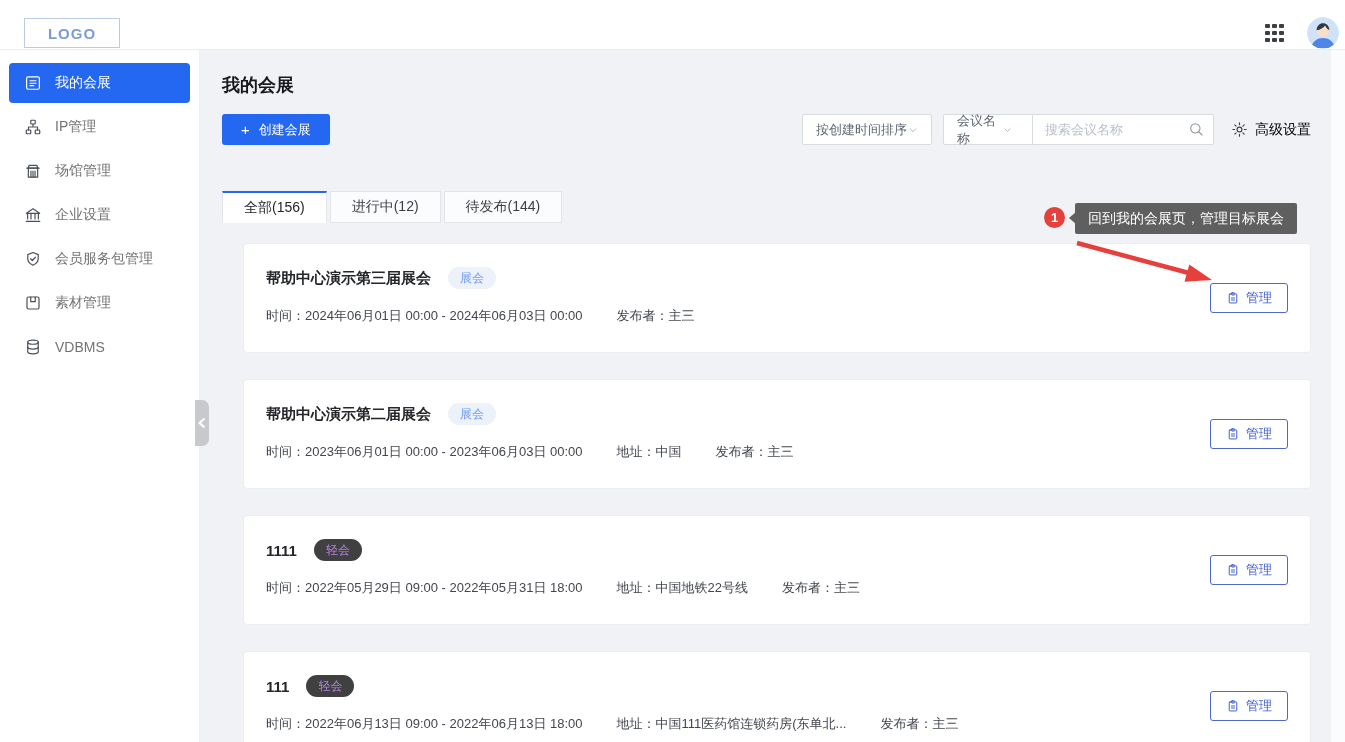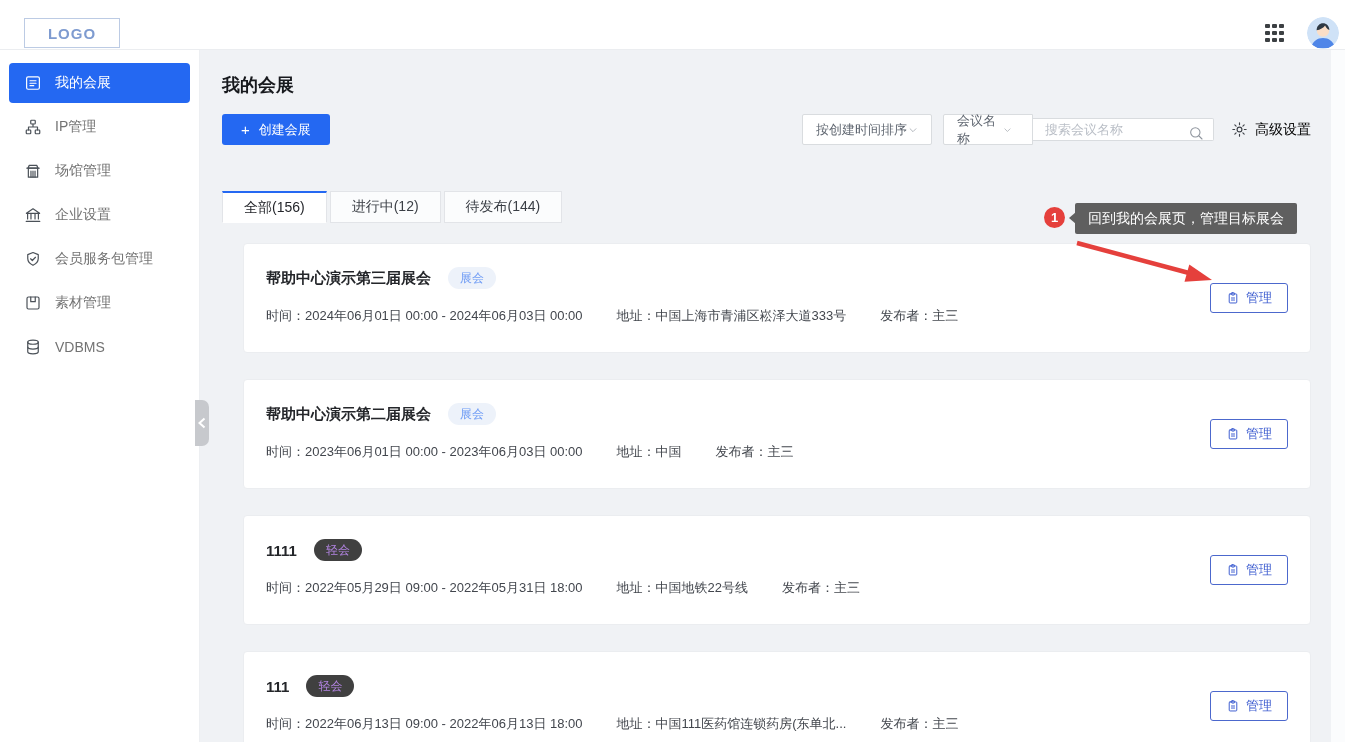--- a/index.html
+++ b/index.html
@@ -62,21 +62,21 @@
   .filters { display: flex; align-items: center; }
   .select-box {
     height: 31px; background: #fff; border: 1px solid #d9dcdf; border-radius: 2px;
     display: flex; align-items: center; color: #5f6670; font-size: 13px; cursor: pointer;
   }
   .sort-select { width: 130px; justify-content: space-between; padding: 0 13px; margin-right: 11px; }
   .field-select { width: 90px; justify-content: space-between; padding: 0 20px 0 13px; border-radius: 2px 0 0 2px; }
   .chev { width: 10px; height: 10px; stroke: #9aa0a8; fill: none; stroke-width: 1.8; stroke-linecap: round; stroke-linejoin: round; }
   .search-wrap { position: relative; margin-right: 17px; }
   .search-input {
-    width: 181px; height: 23px; border: 1px solid #d9dcdf; border-left: none; border-radius: 0 2px 2px 0;
+    width: 181px; height: 31px; border: 1px solid #d9dcdf; border-left: none; border-radius: 0 2px 2px 0;
     padding: 0 32px 0 12px; font-size: 13px; color: #333; outline: none; background: #fff;
     font-family: inherit;
   }
   .search-input::placeholder { color: #b9bec6; }
   .search-ic { position: absolute; right: 10px; top: 7px; width: 16px; height: 16px; stroke: #8f959e; fill: none; stroke-width: 1.6; stroke-linecap: round; cursor: pointer; }
   .adv { display: flex; align-items: center; gap: 7px; color: #000000; font-size: 14px; cursor: pointer; }
   .gear { width: 17px; height: 17px; stroke: #3c4046; fill: none; stroke-width: 1.6; stroke-linecap: round; }
 
   
   .tabs { display: flex; margin-top: 46px; }
@@ -294,21 +294,20 @@
 
     <div class="card-list">
 
       <section class="card">
         <div class="card-title-row">
           <span class="card-title">帮助中心演示第三届展会</span>
           <span class="badge" data-type="blue">展会</span>
         </div>
         <div class="card-meta">
           <span class="meta-item"><span>时间：</span><span>2024年06月01日 00:00 - 2024年06月03日 00:00</span></span>
-          <span class="meta-item"><span>地址：</span><span>中国上海市青浦区崧泽大道333号</span></span>
           <span class="meta-item"><span>发布者：</span><span>主三</span></span>
         </div>
         <button class="btn-manage">
           <svg viewBox="0 0 24 24">
               <rect x="5.5" y="5" width="13" height="15.5" rx="1.5"></rect>
               <rect x="9.5" y="3" width="5" height="4" rx="1"></rect>
               <path d="M9.3 12h5.4M9.3 15.5h5.4"></path>
             </svg>
           <span>管理</span>
         </button>

